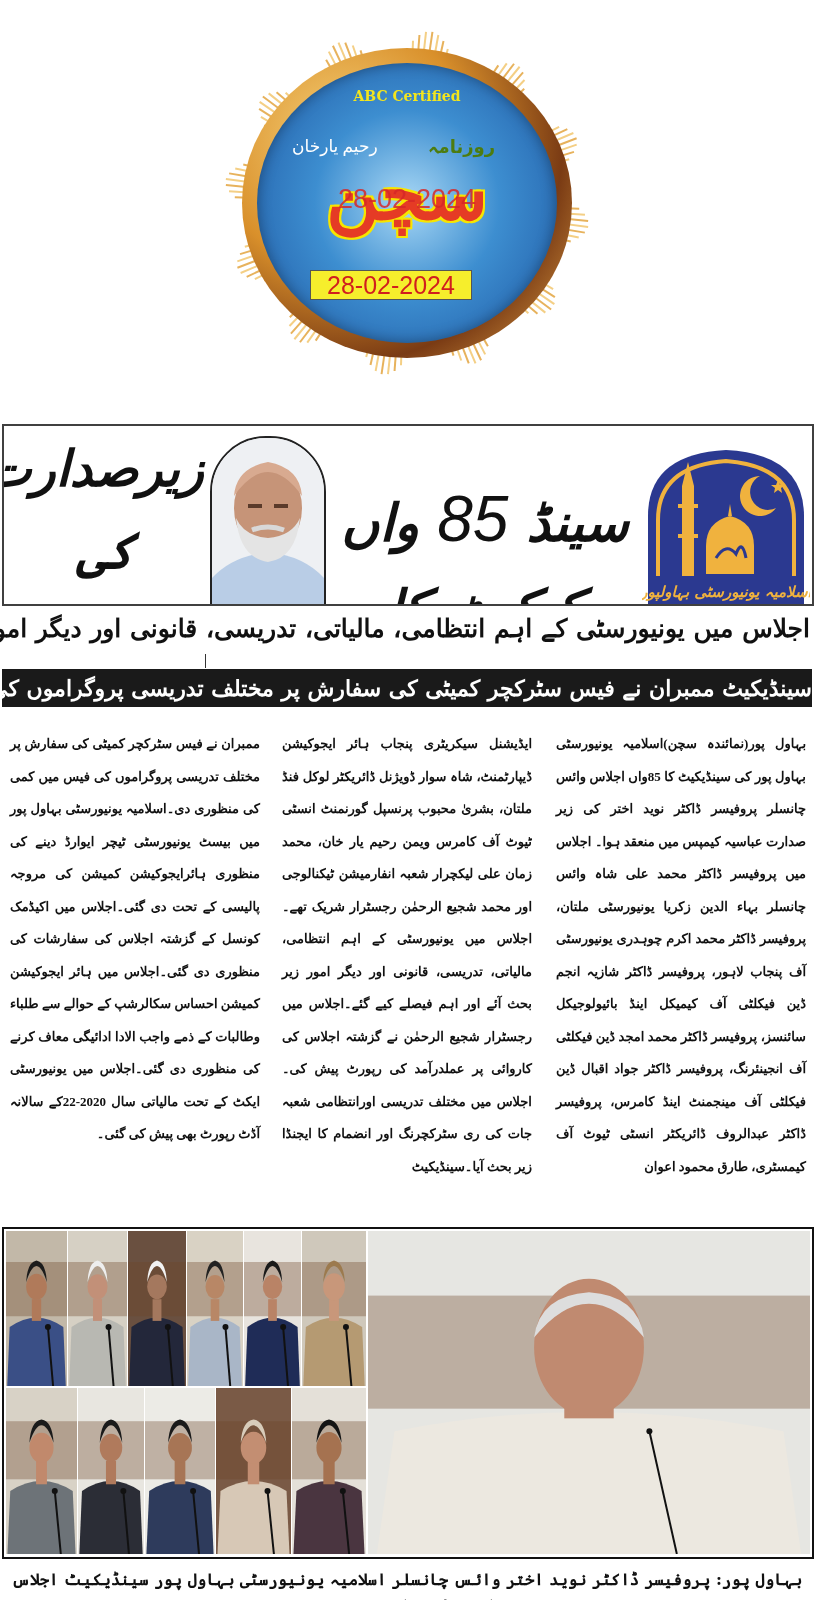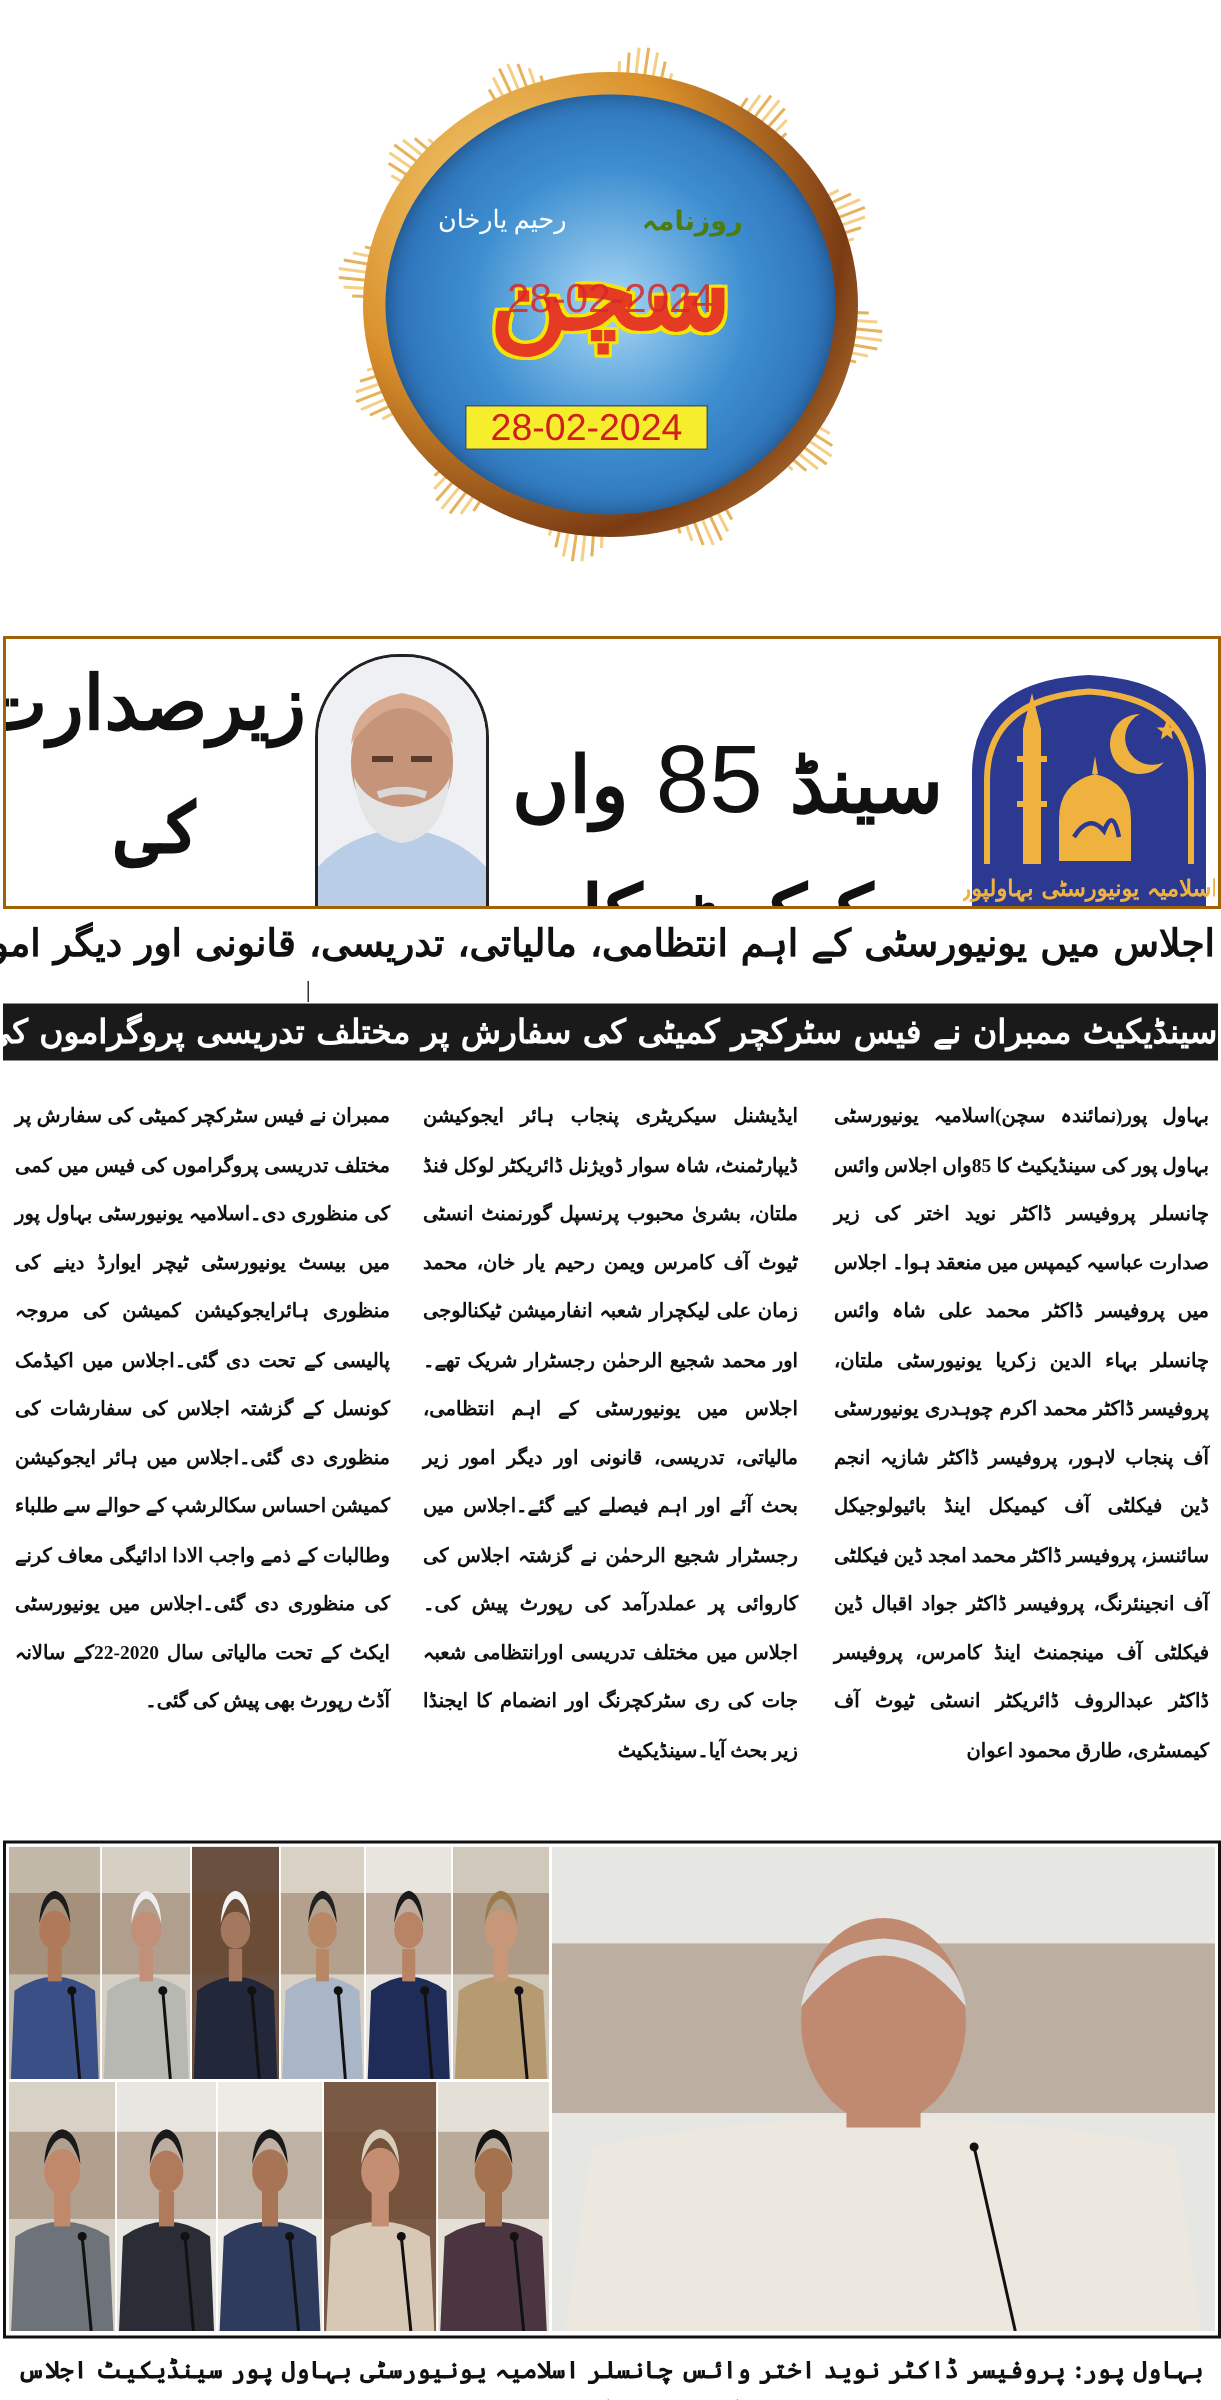--- a/index.html
+++ b/index.html
@@ -25,21 +25,21 @@
     text-shadow: 0 0 0 #ffe400, 2px 2px 0 #f6e500, -2px -2px 0 #f6e500, 2px -2px 0 #f6e500, -2px 2px 0 #f6e500;
     direction: rtl; line-height: 1; }
   .seal-watermark-date { position: absolute; left: 0; right: 0; top: 176px; text-align: center;
     font-family: "Liberation Sans", sans-serif; font-size: 27px; color: rgba(214,40,40,.85); }
   .seal-date { position: absolute; left: 100px; top: 262px; width: 160px; height: 28px;
     background: #f6ee2c; border: 1px solid #555; text-align: center;
     font-family: "Liberation Sans", sans-serif; font-size: 25px; line-height: 28px; color: #d11e1e; }
 
   
   .headline-box { position: absolute; left: 2px; top: 424px; width: 808px; height: 178px;
-    border: 2px solid #a16207; background: #fff; overflow: hidden; }
+    border: 2px solid #404040; background: #fff; overflow: hidden; font-style: italic; }
   .hl-left { position: absolute; left: 4px; top: 2px; width: 196px; height: 174px;
     direction: rtl; text-align: center; font-family: "DejaVu Serif", serif; font-weight: bold; }
   .hl-left .l1 { font-size: 50px; line-height: 82px; display: block; }
   .hl-left .l2 { font-size: 50px; line-height: 82px; display: block; }
   .portrait { position: absolute; left: 206px; top: 10px; width: 112px; height: 168px;
     border: 2px solid #222; border-radius: 56px 56px 0 0; overflow: hidden; background: #e9ecf0; }
   .hl-mid { position: absolute; left: 326px; top: 2px; width: 310px; height: 174px;
     direction: rtl; text-align: center; font-family: "DejaVu Serif", serif; font-weight: bold; }
   .hl-mid .l1 { font-size: 52px; line-height: 86px; display: block; margin-top: 48px; }
   .hl-mid .l1 .num { font-family: "Liberation Sans", sans-serif; font-weight: normal; font-size: 64px; }
@@ -254,20 +254,21 @@
         <line x1="333.94066410273274" y1="167.5556568120557" x2="348.0454209040992" y2="164.9734215848009" stroke="#f4cf85" stroke-width="2"></line>
         <line x1="334.8730854217091" y1="172.07844054796507" x2="344.1416456718703" y2="170.79143965887351" stroke="#e7b25c" stroke-width="2"></line>
         <line x1="335.63752962381983" y1="176.6291506732713" x2="342.66705236270326" y2="175.91956188190932" stroke="#f4cf85" stroke-width="2"></line>
         <line x1="336.23306535155825" y1="181.20224284866975" x2="344.0708752103774" y2="180.5875127638361" stroke="#e7b25c" stroke-width="2"></line>
         <line x1="336.65896703637543" y1="185.79214546577552" x2="348.2540461762794" y2="185.12085149477758" stroke="#f4cf85" stroke-width="2"></line>
         <line x1="336.9147157826734" y1="190.39326643526988" x2="354.5826867963058" y2="189.84608628552095" stroke="#e7b25c" stroke-width="2"></line>
       </g>
   </svg>
   <div class="seal-ring"></div>
   <div class="seal-face"></div>
+  <div class="seal-abc">ABC Certified</div>
   <div class="seal-roznama">روزنامہ</div>
   <div class="seal-city">رحیم یارخان</div>
   <div class="seal-title">سچن</div>
   <div class="seal-watermark-date">28-02-2024</div>
   <div class="seal-date">28-02-2024</div>
 </div>
 
 <div class="headline-box">
   <div class="hl-left">
     <span class="l1">زیرصدارت</span>

